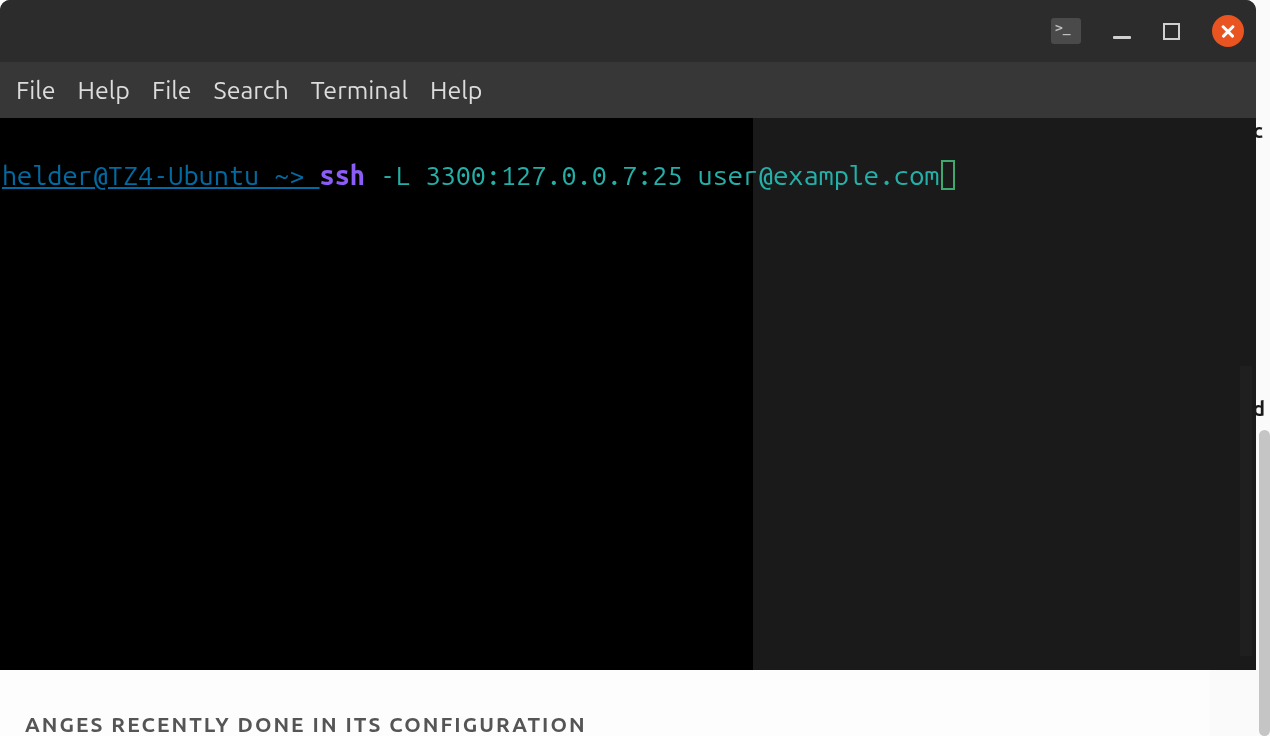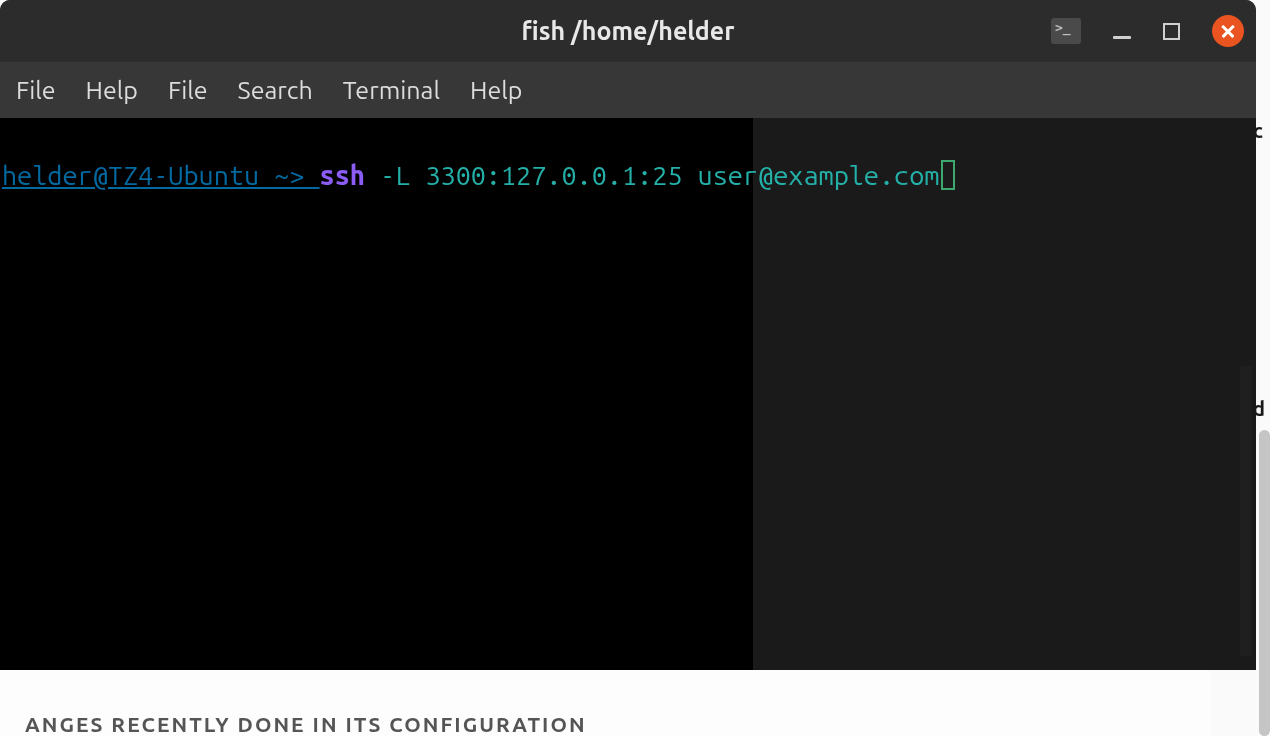--- a/index.html
+++ b/index.html
@@ -110,21 +110,21 @@
     }
     .close-btn::after {
       transform: rotate(-45deg);
     }
     .menubar {
       height: 56px;
       background: #373737;
       display: flex;
       align-items: center;
       padding: 0 16px;
-      gap: 30px;
+      gap: 22px;
     }
     .menu-item {
       color: #dcdcdc;
       font-size: 25px;
       cursor: pointer;
     }
     .terminal-body {
       position: relative;
       height: calc(100% - 118px);
       background: #000000;
@@ -266,21 +266,20 @@
   <div class="bg-sidebar-text1">Dc</div>
   <div class="bg-sidebar-icon"></div>
   <div class="bg-sidebar-text2">Ad</div>
   <div class="bg-box"></div>
   <div class="bg-vscroll"></div>
   <div class="bg-text-bottom">ANGES RECENTLY DONE IN ITS CONFIGURATION</div>
 </div>
 
 <div class="terminal-window">
   <div class="titlebar">
-    <div class="window-title">fish  /home/helder</div>
     <div class="window-controls">
       <div class="control-icon">
         <div class="app-icon"></div>
       </div>
       <div class="control-icon">
         <div class="minimize-icon"></div>
       </div>
       <div class="control-icon">
         <div class="maximize-icon"></div>
       </div>
@@ -295,16 +294,16 @@
     <span class="menu-item">Search</span>
     <span class="menu-item">Terminal</span>
     <span class="menu-item">Help</span>
   </div>
 
   <div class="terminal-body">
     <div class="terminal-dark-region"></div>
     <div class="terminal-light-region"></div>
     <div class="scroll-hint"></div>
     <div class="terminal-line">
-      <span class="prompt">helder@TZ4-Ubuntu ~&gt; </span><span class="command">ssh</span><span class="args"> -L 3300:127.0.0.1:25 user@example.com</span><span class="cursor"></span>
+      <span class="prompt">helder@TZ4-Ubuntu ~&gt; </span><span class="command">ssh</span><span class="args"> -L 3300:127.0.0.7:25 user@example.com</span><span class="cursor"></span>
     </div>
   </div>
 </div>
 
 </body></html>

